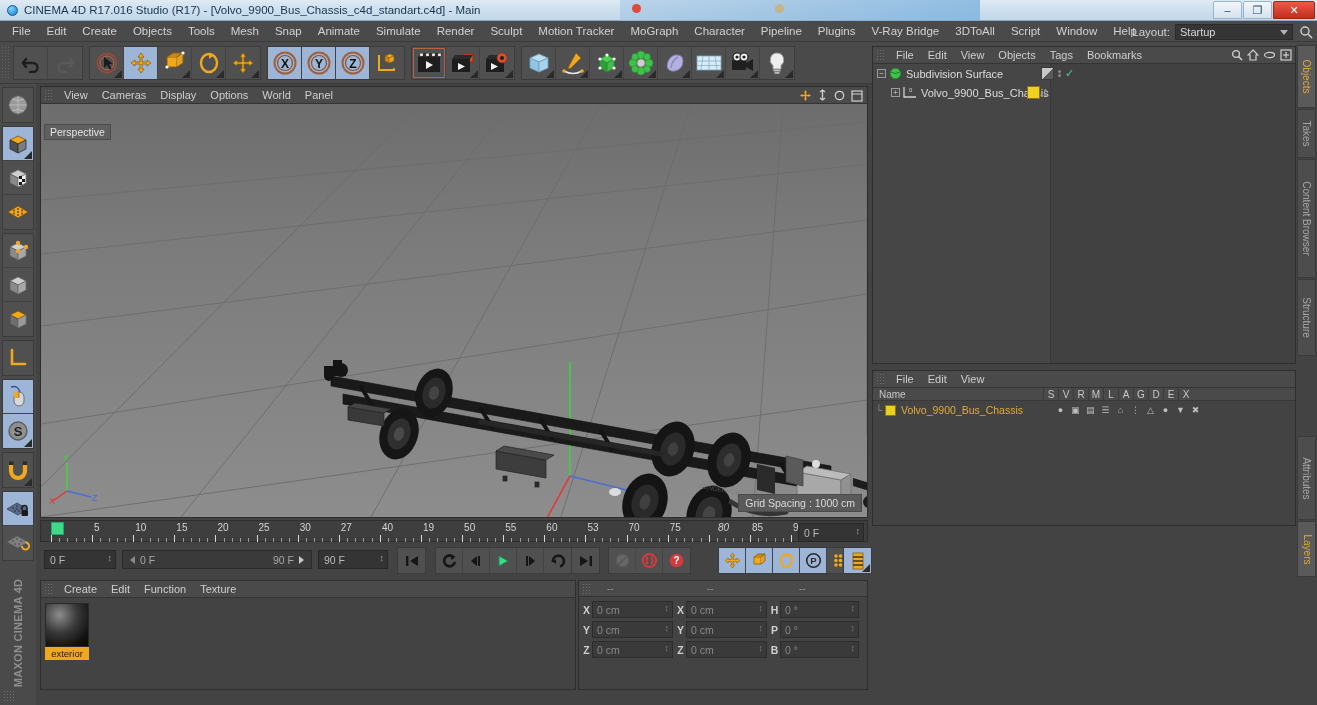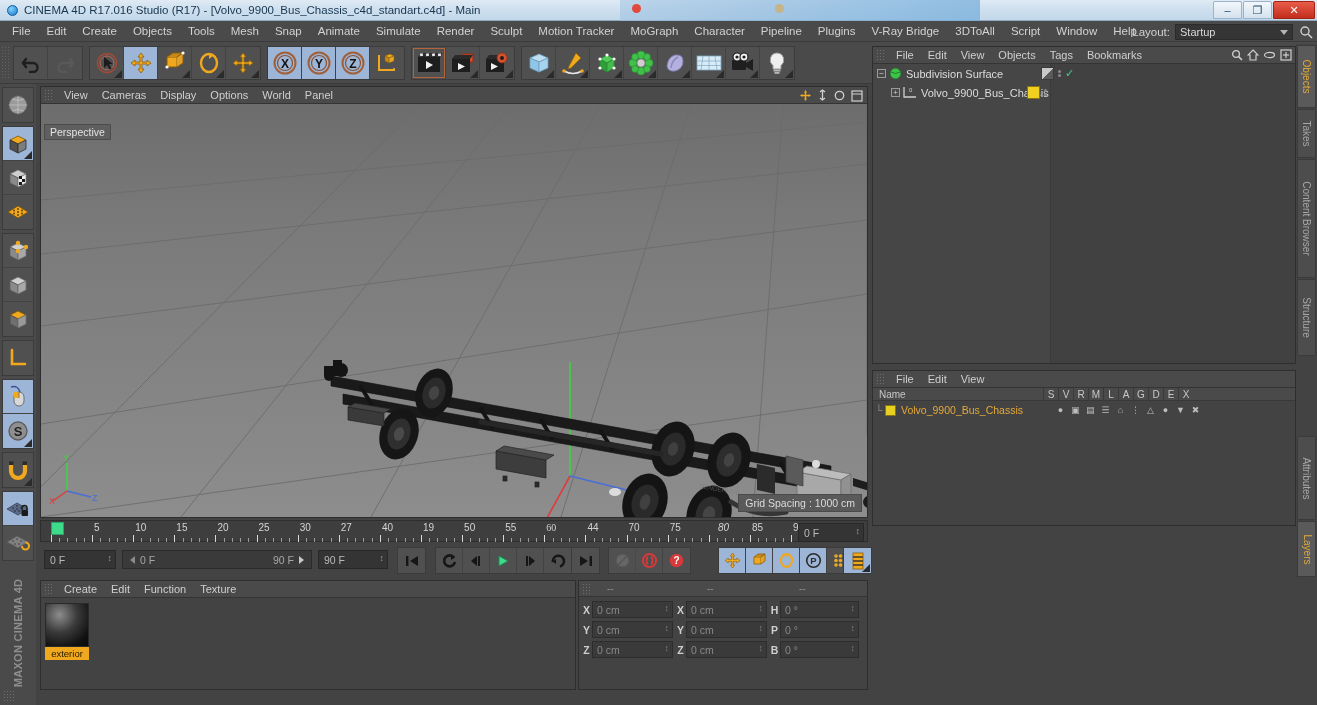--- a/index.html
+++ b/index.html
@@ -849,27 +849,27 @@
         <div class="tl-tick" style="left: 427.556px; height: 4px; background: rgb(154, 154, 154);"></div>
         <div class="tl-tick" style="left: 435.778px; height: 4px; background: rgb(154, 154, 154);"></div>
         <div class="tl-tick" style="left: 444px; height: 4px; background: rgb(154, 154, 154);"></div>
         <div class="tl-tick" style="left: 452.222px; height: 7px; background: rgb(216, 216, 216);"></div>
         <div class="tl-lbl" style="left: 452.222px;">55</div>
         <div class="tl-tick" style="left: 460.444px; height: 4px; background: rgb(154, 154, 154);"></div>
         <div class="tl-tick" style="left: 468.667px; height: 4px; background: rgb(154, 154, 154);"></div>
         <div class="tl-tick" style="left: 476.889px; height: 4px; background: rgb(154, 154, 154);"></div>
         <div class="tl-tick" style="left: 485.111px; height: 4px; background: rgb(154, 154, 154);"></div>
         <div class="tl-tick" style="left: 493.333px; height: 7px; background: rgb(216, 216, 216);"></div>
-        <div class="tl-lbl" style="left: 493.333px; font-family: Liberation Serif, serif;">60</div>
+        <div class="tl-lbl" style="left: 493.333px;">60</div>
         <div class="tl-tick" style="left: 501.556px; height: 4px; background: rgb(154, 154, 154);"></div>
         <div class="tl-tick" style="left: 509.778px; height: 4px; background: rgb(154, 154, 154);"></div>
         <div class="tl-tick" style="left: 518px; height: 4px; background: rgb(154, 154, 154);"></div>
         <div class="tl-tick" style="left: 526.222px; height: 4px; background: rgb(154, 154, 154);"></div>
         <div class="tl-tick" style="left: 534.444px; height: 7px; background: rgb(216, 216, 216);"></div>
-        <div class="tl-lbl" style="left: 534.444px;">44</div>
+        <div class="tl-lbl" style="left: 534.444px;">53</div>
         <div class="tl-tick" style="left: 542.667px; height: 4px; background: rgb(154, 154, 154);"></div>
         <div class="tl-tick" style="left: 550.889px; height: 4px; background: rgb(154, 154, 154);"></div>
         <div class="tl-tick" style="left: 559.111px; height: 4px; background: rgb(154, 154, 154);"></div>
         <div class="tl-tick" style="left: 567.333px; height: 4px; background: rgb(154, 154, 154);"></div>
         <div class="tl-tick" style="left: 575.556px; height: 7px; background: rgb(216, 216, 216);"></div>
         <div class="tl-lbl" style="left: 575.556px;">70</div>
         <div class="tl-tick" style="left: 583.778px; height: 4px; background: rgb(154, 154, 154);"></div>
         <div class="tl-tick" style="left: 592px; height: 4px; background: rgb(154, 154, 154);"></div>
         <div class="tl-tick" style="left: 600.222px; height: 4px; background: rgb(154, 154, 154);"></div>
         <div class="tl-tick" style="left: 608.444px; height: 4px; background: rgb(154, 154, 154);"></div>

